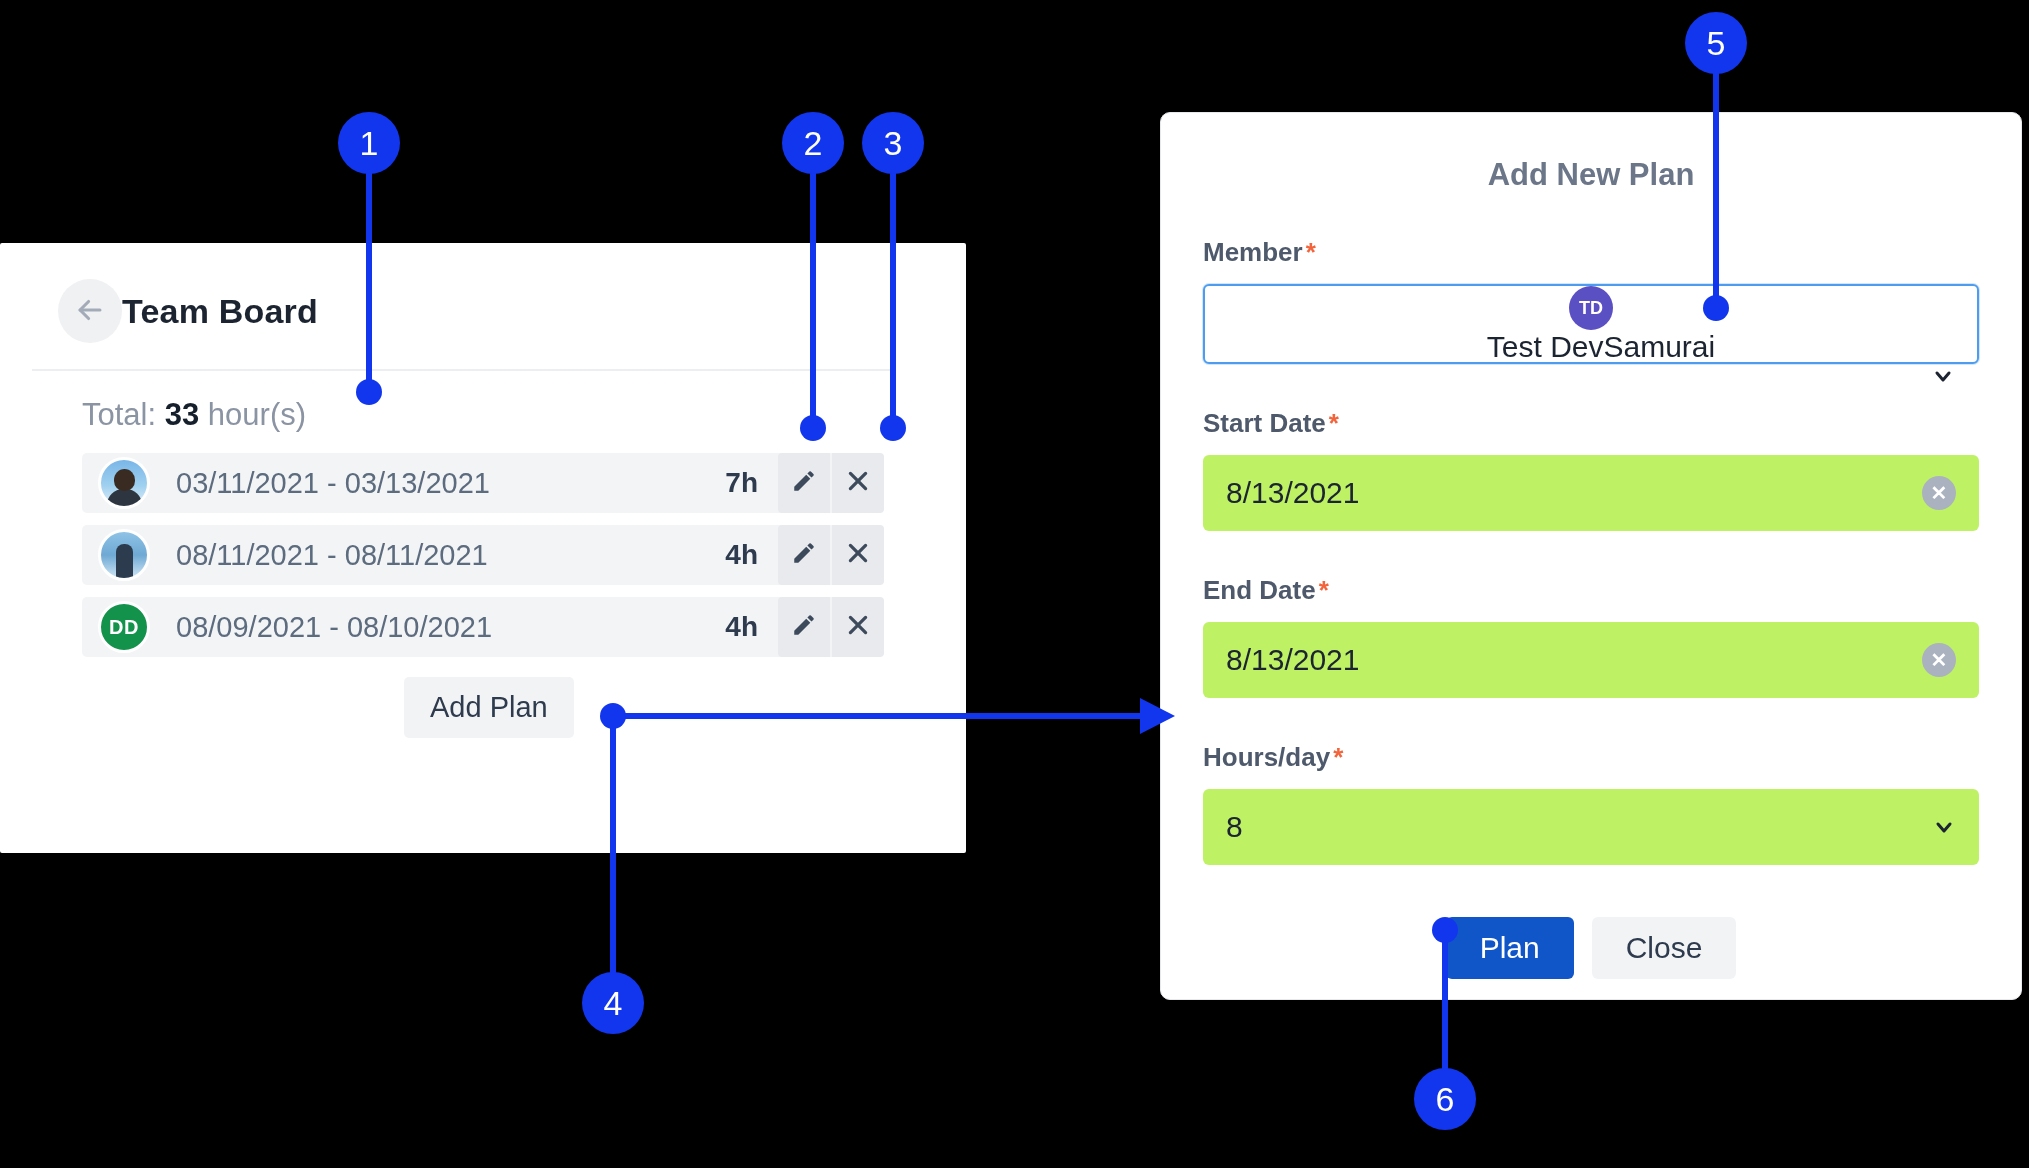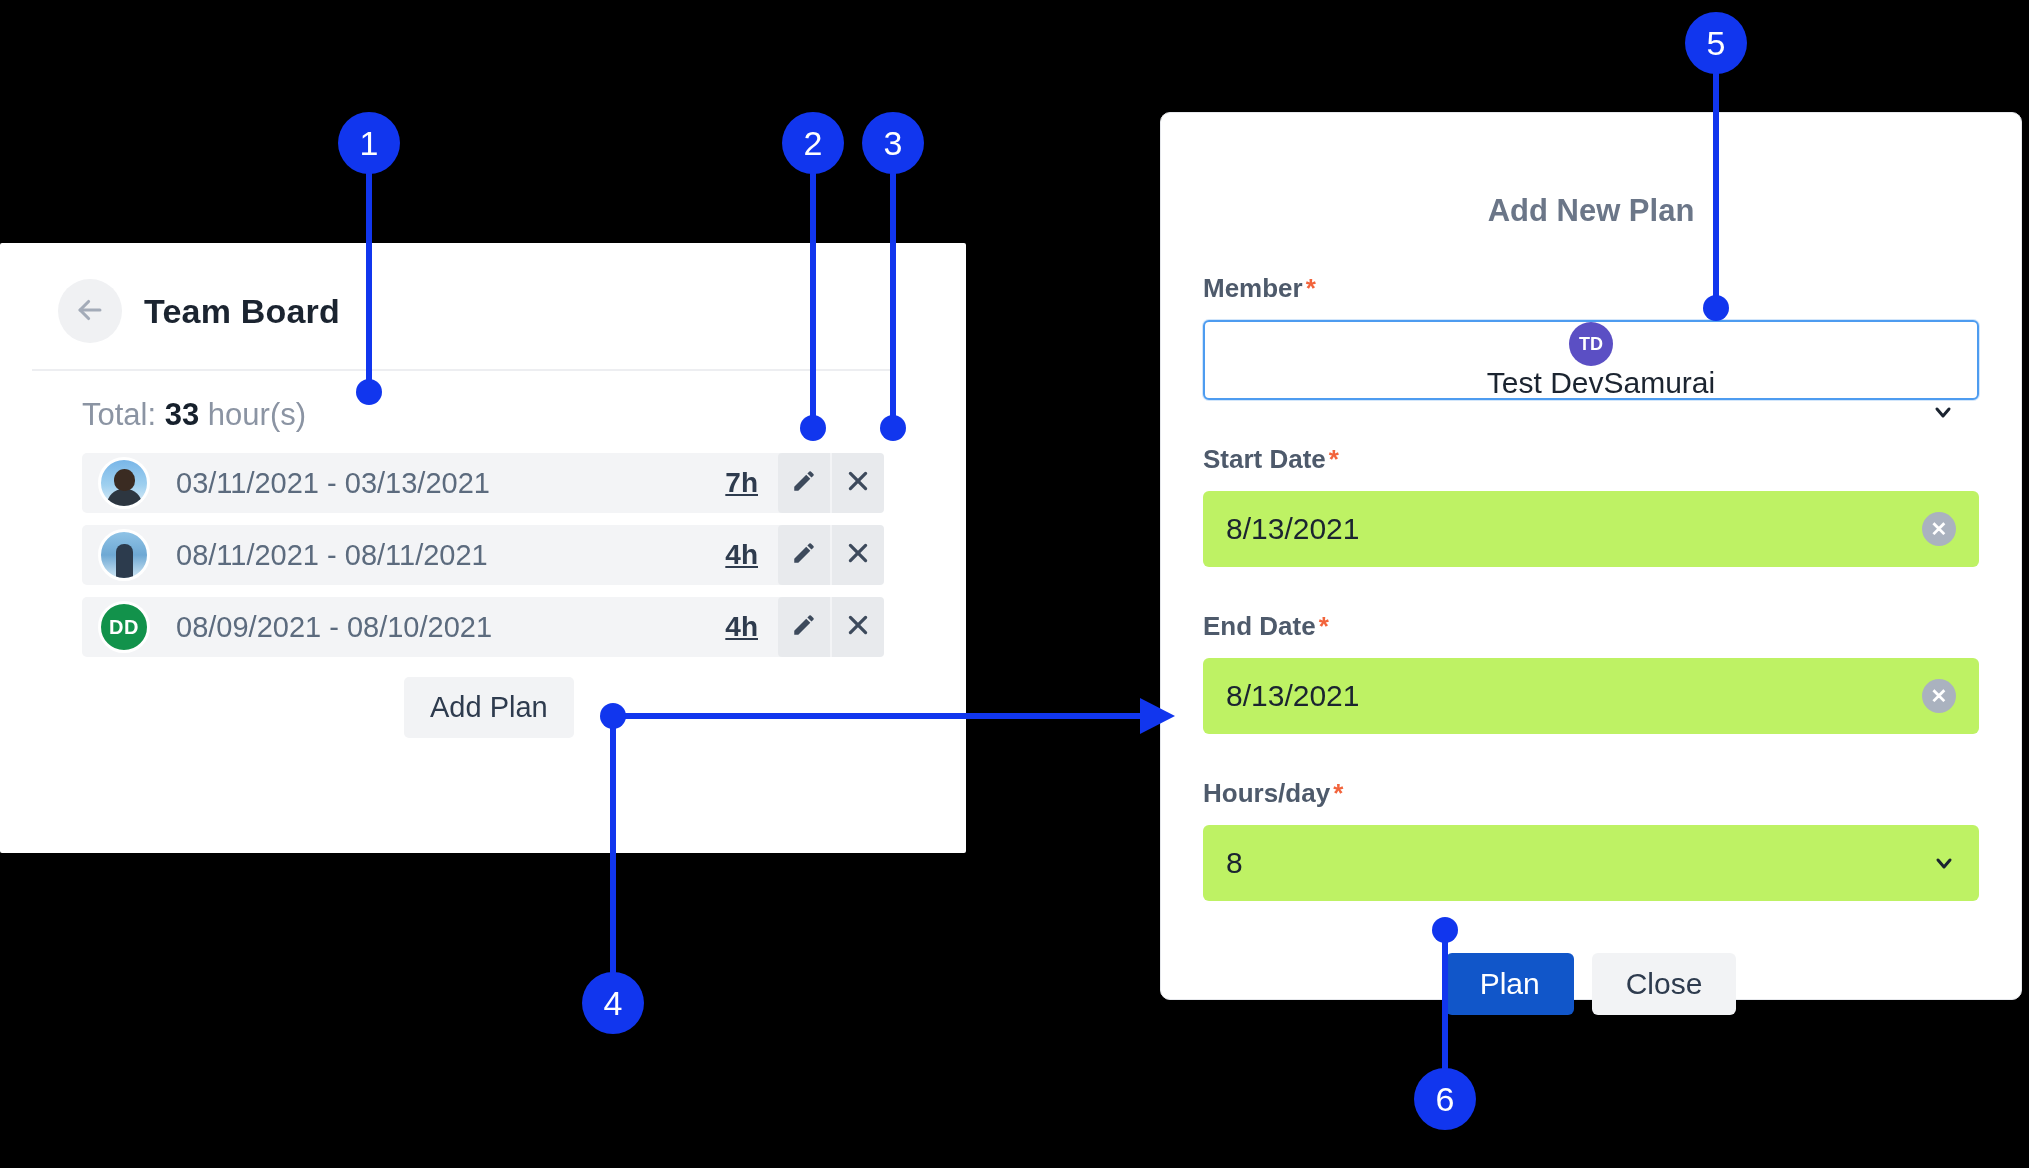--- a/index.html
+++ b/index.html
@@ -21,21 +21,20 @@
   }
   #tb-header { display:flex; align-items:center; padding: 36px 0 0 58px; }
   #back-btn {
     width: 64px; height: 64px; border-radius: 50%;
     background: #f0f1f3; border: none;
     display:flex; align-items:center; justify-content:center;
     cursor:pointer;
   }
   #back-btn svg { width: 34px; height: 34px; }
   #tb-title {
-    margin-left: 22px;
     font-size: 34px; font-weight: 700;
     color: #1b2430; letter-spacing: .2px;
   }
   #tb-divider {
     margin: 26px 72px 0 32px;
     border-top: 2px solid #edeef1;
   }
   #total-line {
     padding: 26px 0 0 82px;
     font-size: 31px; color: #8b94a3; font-weight: 400;
@@ -79,21 +78,20 @@
   }
   .plan-dates {
     margin-left: 26px;
     font-size: 29px; color: #5c6b7e; font-weight: 400;
     white-space: nowrap;
   }
   .plan-hours {
     margin-left: auto;
     font-size: 28px; font-weight: 700; color: #2e3b4e;
     padding-right: 20px;
-    text-decoration: underline;
   }
   .row-action {
     width: 52px; height: 100%;
     background: #e8eaed;
     display:flex; align-items:center; justify-content:center;
     cursor:pointer;
   }
   .row-action.edit { border-radius: 4px 0 0 4px; margin-right: 2px; }
   .row-action.del  { border-radius: 0 4px 4px 0; }
   .row-action svg { width: 26px; height: 26px; }
@@ -111,21 +109,21 @@
     position: absolute; left: 1160px; top: 112px;
     width: 862px; height: 888px;
     background: #ffffff;
     border: 1px solid #e6e8ec;
     border-radius: 10px;
     box-shadow: 0 1px 4px rgba(0,0,0,0.10);
     padding: 0 42px;
   }
   #dialog-title {
     text-align: center; padding: 44px 0 0 0;
-    font-size: 31px; font-weight: 700; color: #6b7688; margin-top: 36px;
+    font-size: 31px; font-weight: 700; color: #6b7688;
   }
   .field-label {
     margin-top: 44px;
     font-size: 26px; font-weight: 700; color: #4e5a6b;
   }
   .field-label .req { color: #f2643c; font-weight: 700; margin-left: 3px; }
 
   .field-box {
     margin-top: 16px; height: 76px;
     background: #bef264; border: 1px solid transparent; border-radius: 6px;

